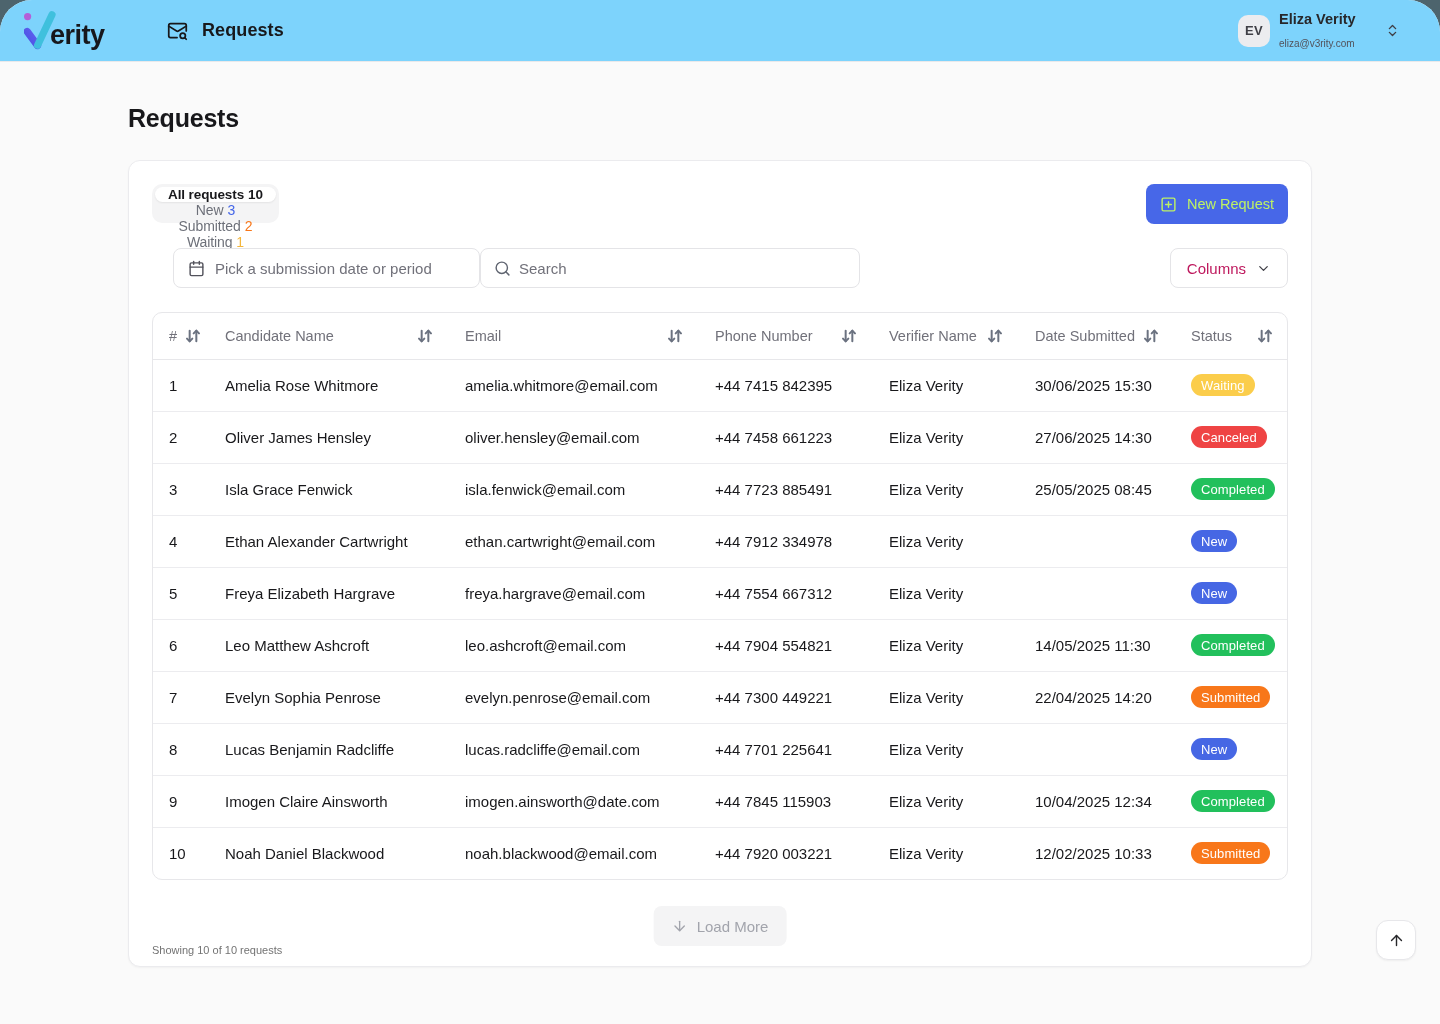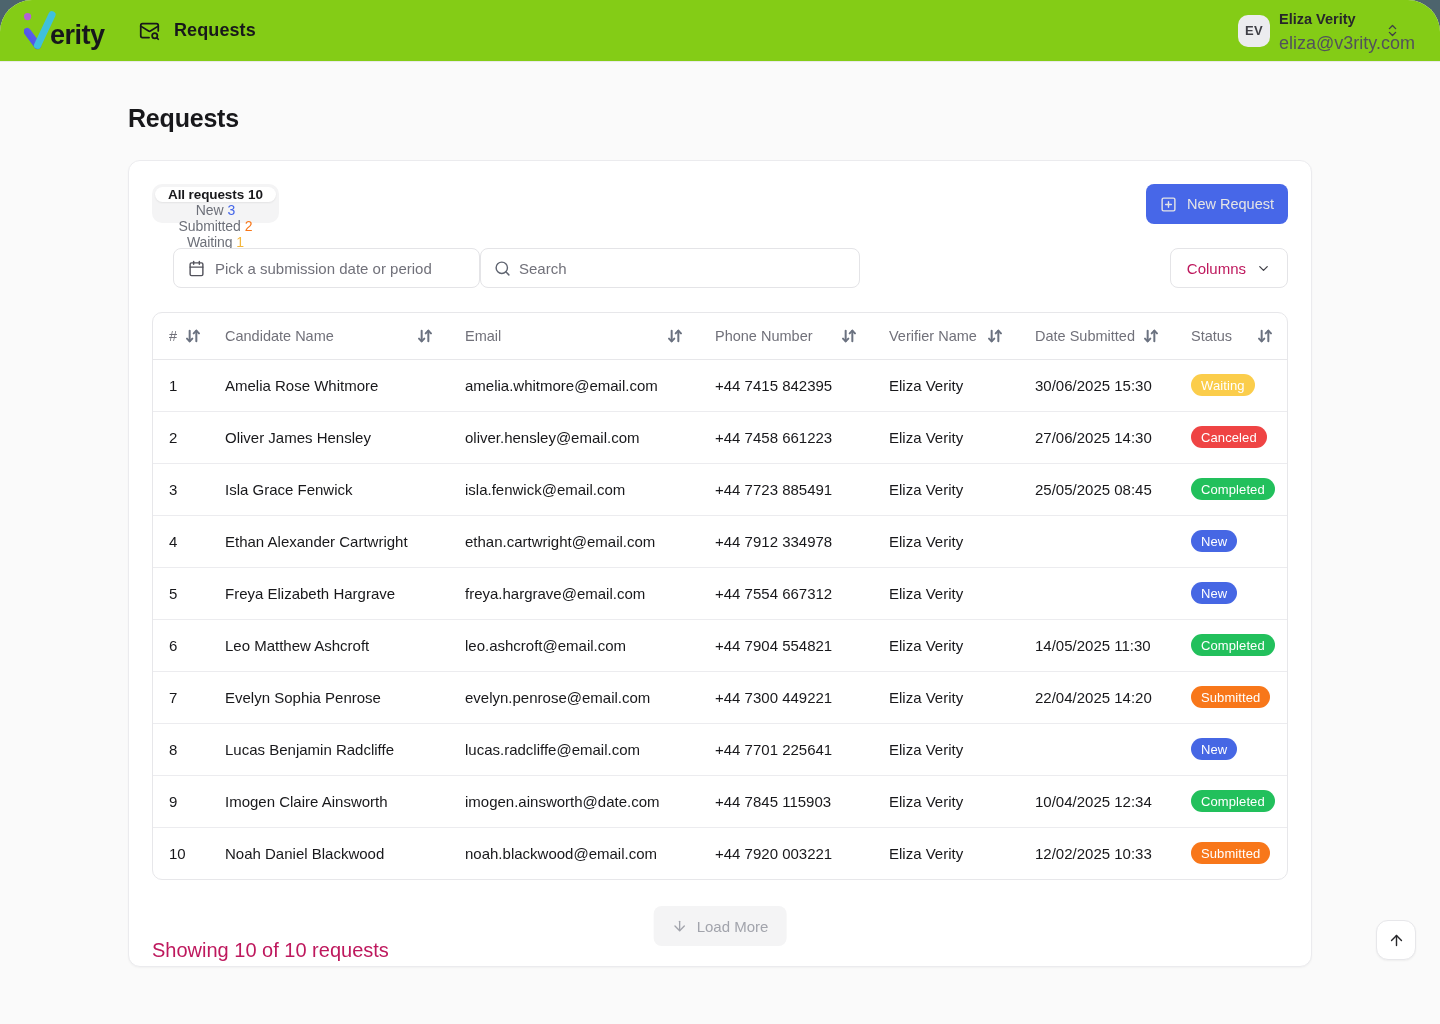--- a/index.html
+++ b/index.html
@@ -2,45 +2,45 @@
 <html><head>
 <meta charset="utf-8">
 <title>Verity — Requests</title>
 <style>
 * { margin:0; padding:0; box-sizing:border-box; }
 html,body { width:1440px; height:1024px; }
 body { background:#4d646d; font-family:"Liberation Sans",sans-serif; }
 .page { width:1440px; height:1024px; background:#fafafa; border-radius:32px 32px 0 0; overflow:hidden; position:relative; }
 
 
-.topbar { height:62px; background:#84cc16; border-bottom:1px solid #e9e9eb; display:flex; align-items:center; padding:16px 24px; }
+.topbar { height:62px; background:#7dd3fc; border-bottom:1px solid #e9e9eb; display:flex; align-items:center; padding:16px 24px;gap:28px; }
 .logo { height:62px; display:flex; align-items:flex-start; }
 .logo svg { display:block; }
 .nav-item { display:flex; align-items:center; margin-left:23px; color:#18181b; }
 .nav-item svg { color:#18181b; }
 .nav-item span { margin-left:14px; font-size:18px; font-weight:700; letter-spacing:0.1px; }
 .userwrap { margin-left:auto; display:flex; align-items:center; }
 .avatar { width:32px; height:32px; border-radius:10px; background:#ececef; display:flex; align-items:center; justify-content:center; font-size:13px; font-weight:700; color:#3f3f46; letter-spacing:0.3px; }
 .uinfo { margin-left:9px; width:95px; }
 .uname { font-size:14.5px; font-weight:700; color:#27272a; line-height:16px; }
-.uemail { font-size:18px; color:#52525b; line-height:15px; margin-top:9px; }
+.uemail { font-size:10px; color:#52525b; line-height:15px; margin-top:9px; }
 .chevud { margin-left:11px; margin-right:16px; color:#3f3f46; }
 
 
 .container { width:1184px; margin:0 auto; }
 h1 { font-size:25px; font-weight:700; color:#18181b; margin-top:41px; line-height:31px; letter-spacing:-0.2px; }
 .card { margin-top:26px; background:#fff; border:1px solid #ebebee; border-radius:12px; box-shadow:0 1px 2px rgba(0,0,0,.04); padding:23px; height:807px; }
 
 .row1 { display:flex; align-items:flex-start; height:40px; }
 .tabs { display:inline-flex; align-items:center; background:#f4f4f5; border-radius:10px; padding:3px; height:39px;flex-direction:column; }
 .tab { display:flex; align-items:center; padding:0 15px; height:33px; font-size:14px; letter-spacing:-0.1px; color:#6d7079; border-radius:8px; white-space:nowrap; }
 .tab b { font-weight:400; margin-left:4px; }
 .tab.active { background:#fff; color:#18181b; font-weight:700; font-size:13.5px; padding:0 13px; box-shadow:0 1px 2px rgba(0,0,0,.07); }
 .tab.active b { font-weight:700; }
-.btn-new { margin-left:auto; display:flex; align-items:center; height:40px; padding:12px 14px; background:#4767e8; border-radius:8px; color:#e5e5e5; font-size:14.5px; }
+.btn-new { margin-left:auto; display:flex; align-items:center; height:40px; padding:12px 14px; background:#4767e8; border-radius:8px; color:#bef264; font-size:14.5px; }
 .btn-new svg { margin-right:10px; }
 
 .row2 { display:flex; align-items:center; margin-top:24px; height:40px; }
 .input { display:flex; align-items:center; height:40px; border:1px solid #e4e4e7; border-radius:8px; background:#fff; color:#71717a; font-size:15px; }
 .in-search { width:380px; padding:0 13px; }
 .in-search svg { color:#5f6470; margin-right:8px; }
 .in-date { width:307px; padding:0 14px; margin-left:21px; }
 .in-date svg { color:#52525b; margin-right:10px; }
 .btn-cols { margin-left:auto; display:flex; align-items:center; height:40px; padding:0 16px; border:1px solid #e4e4e7; border-radius:8px; background:#fff; font-size:15px; color:#be185d; }
 .btn-cols svg { margin-left:10px; color:#3f3f46; }
@@ -52,21 +52,21 @@
 .th-inline { display:flex; align-items:center; padding-left:16px; }
 .th-inline .sic { margin-left:8px; }
 .th-between { display:flex; align-items:center; justify-content:space-between; padding-left:16px; padding-right:16px; }
 .sic { color:#6b7280; flex:none; }
 tbody td { height:52px; font-size:15px; color:#18181b; padding-left:16px; border-bottom:1px solid #ececef; white-space:nowrap; }
 tbody tr:last-child td { border-bottom:none; }
 .pill { display:inline-flex; align-items:center; height:22px; padding:0 10px; border-radius:11px; color:#fff; font-size:13px; font-weight:500; letter-spacing:0.1px; }
 
 
 .cardfoot { position:relative; margin-top:26px; height:40px; display:flex; align-items:center; }
-.showing { font-size:20px; color:#be185d;margin-top:48px; }
+.showing { font-size:11px; color:#737373;margin-top:48px; }
 .btn-load { position:absolute; left:50%; transform:translateX(-50%); display:flex; align-items:center; height:40px; padding:0 18px; background:#f4f4f5; border-radius:8px; color:#a2a4ac; font-size:15px; }
 .btn-load svg { margin-right:9px; }
 
 .scrolltop { position:absolute; left:1376px; top:920px; width:40px; height:40px; background:#fff; border:1px solid #e7e7ea; border-radius:12px; display:flex; align-items:center; justify-content:center; color:#27272a; box-shadow:0 1px 2px rgba(0,0,0,.05); }
 </style>
 </head>
 <body>
 <div class="page">
   <div class="topbar">
     <div class="logo">

